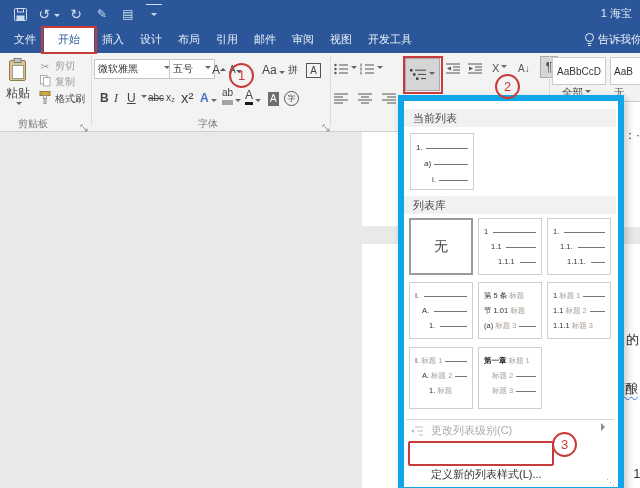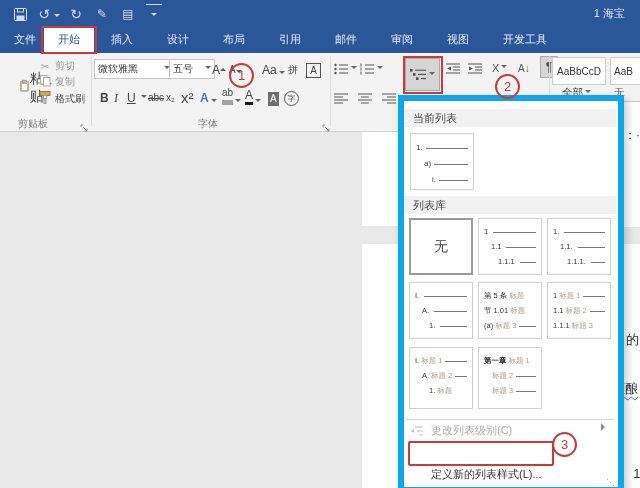--- a/index.html
+++ b/index.html
@@ -6,41 +6,41 @@
   .screen{position:relative;width:640px;height:488px;overflow:hidden;background:#e9e9e9;
     font-family:"Liberation Sans","DejaVu Sans",sans-serif;-webkit-font-smoothing:antialiased;}
 
   
   .titlebar{position:absolute;left:0;top:0;width:640px;height:26px;background:#2b579a;}
   .qat{position:absolute;top:4px;display:flex;align-items:center;color:#cfdcf0;}
   .qbtn{display:flex;align-items:center;justify-content:center;height:18px;min-width:16px;
     font-size:14px;line-height:18px;color:#cfdcf0;}
   .qcaret{width:0;height:0;border:3px solid transparent;border-top-color:#cfdcf0;margin:6px 0 0 2px;}
   .qmore{border-top:1px solid #cfdcf0;padding-top:1px;font-size:8px;}
-  .doctitle{position:absolute;right:15px;top:6px;font-size:11px;color:#e4ecf8;white-space:nowrap;}
+  .doctitle{position:absolute;right:8px;top:6px;font-size:11px;color:#e4ecf8;white-space:nowrap;}
 
   
   .tabsbar{position:absolute;left:0;top:26px;width:640px;height:27px;background:#2b579a;display:flex;}
-  .tab{height:27px;line-height:27px;padding:0 17px;font-size:11px;color:#e9eef6;white-space:nowrap;}
+  .tab{height:27px;line-height:27px;padding:0 8px;font-size:11px;color:#e9eef6;white-space:nowrap;}
   .tab.first{margin-left:6px;padding:0 8px;}
   .tab.active{background:#ffffff;color:#2b579a;padding:0 14px;position:relative;}
   .redbox{position:absolute;border:2px solid #c93a3a;pointer-events:none;z-index:40;}
   .tab.active .redbox{inset:0px -3px -1px -3px;}
   .tellme{position:absolute;right:0;top:0;height:27px;display:flex;align-items:center;
     font-size:11px;color:#e9eef6;white-space:nowrap;overflow:hidden;width:56px;}
   .tellme svg{margin-right:3px;flex:none;}
 
   
   .ribbon{position:absolute;left:0;top:53px;width:640px;height:78px;background:#f3f3f3;
     border-bottom:1px solid #cfcfcf;}
   .vsep{position:absolute;top:3px;width:1px;height:70px;background:#dcdcdc;}
   .grouplabel{position:absolute;top:64px;font-size:10px;color:#7a7a7a;}
   .launcher{position:absolute;top:66px;}
-  .bigbtn{position:absolute;left:20px;top:5px;width:32px;height:56px;display:flex;
-    align-items:center;font-size:14px;color:#444;}
+  .bigbtn{position:absolute;left:2px;top:5px;width:32px;height:56px;display:flex;flex-direction:column;
+    align-items:center;font-size:12px;color:#444;}
   .bigbtn .lbl{margin-top:3px;}
   .caret{width:0;height:0;border:3px solid transparent;border-top-color:#666;display:inline-block;margin-left:2px;vertical-align:middle;}
   .smallrow{position:absolute;display:flex;align-items:center;font-size:10px;color:#9a9a9a;}
   .smallrow .ic{width:14px;text-align:center;margin-right:3px;}
   .combo{position:absolute;display:flex;align-items:center;height:18px;background:#fff;
     border:1px solid #c6c6c6;font-size:10px;color:#333;padding:0 3px;}
   .combo .txt{flex:1;white-space:nowrap;overflow:hidden;}
   .fbtn{position:absolute;display:flex;align-items:flex-end;height:18px;font-size:12px;color:#444;}
   .fbtn span{line-height:14px;}
   .pressed{background:#d6d6d6;border:1px solid #ababab;}
@@ -145,20 +145,28 @@
       <span class="redbox"></span>
     </div>
     <div class="tab">插入</div>
     <div class="tab">设计</div>
     <div class="tab">布局</div>
     <div class="tab">引用</div>
     <div class="tab">邮件</div>
     <div class="tab">审阅</div>
     <div class="tab">视图</div>
     <div class="tab">开发工具</div>
+    <div class="tellme">
+      <svg width="11" height="16" viewBox="0 0 11 16">
+        <circle cx="5.5" cy="5.5" r="4" fill="none" stroke="#e9eef6"></circle>
+        <line x1="3.5" y1="11.5" x2="7.5" y2="11.5" stroke="#e9eef6"></line>
+        <line x1="4" y1="13.5" x2="7" y2="13.5" stroke="#e9eef6"></line>
+      </svg>
+      <span>告诉我你</span>
+    </div>
   </div>
 
   <div class="ribbon">
 
     <div class="bigbtn">
       <svg width="19" height="24" viewBox="0 0 19 24">
         <rect x="0.5" y="2.5" width="16" height="20" rx="1.5" fill="#dcc48f" stroke="#8f7a4e"></rect>
         <rect x="5" y="0.5" width="7" height="4" fill="#c2c2c2" stroke="#7e7e7e"></rect>
         <rect x="3.5" y="7.5" width="11" height="13" fill="#ffffff" stroke="#9b9b9b"></rect>
       </svg>

